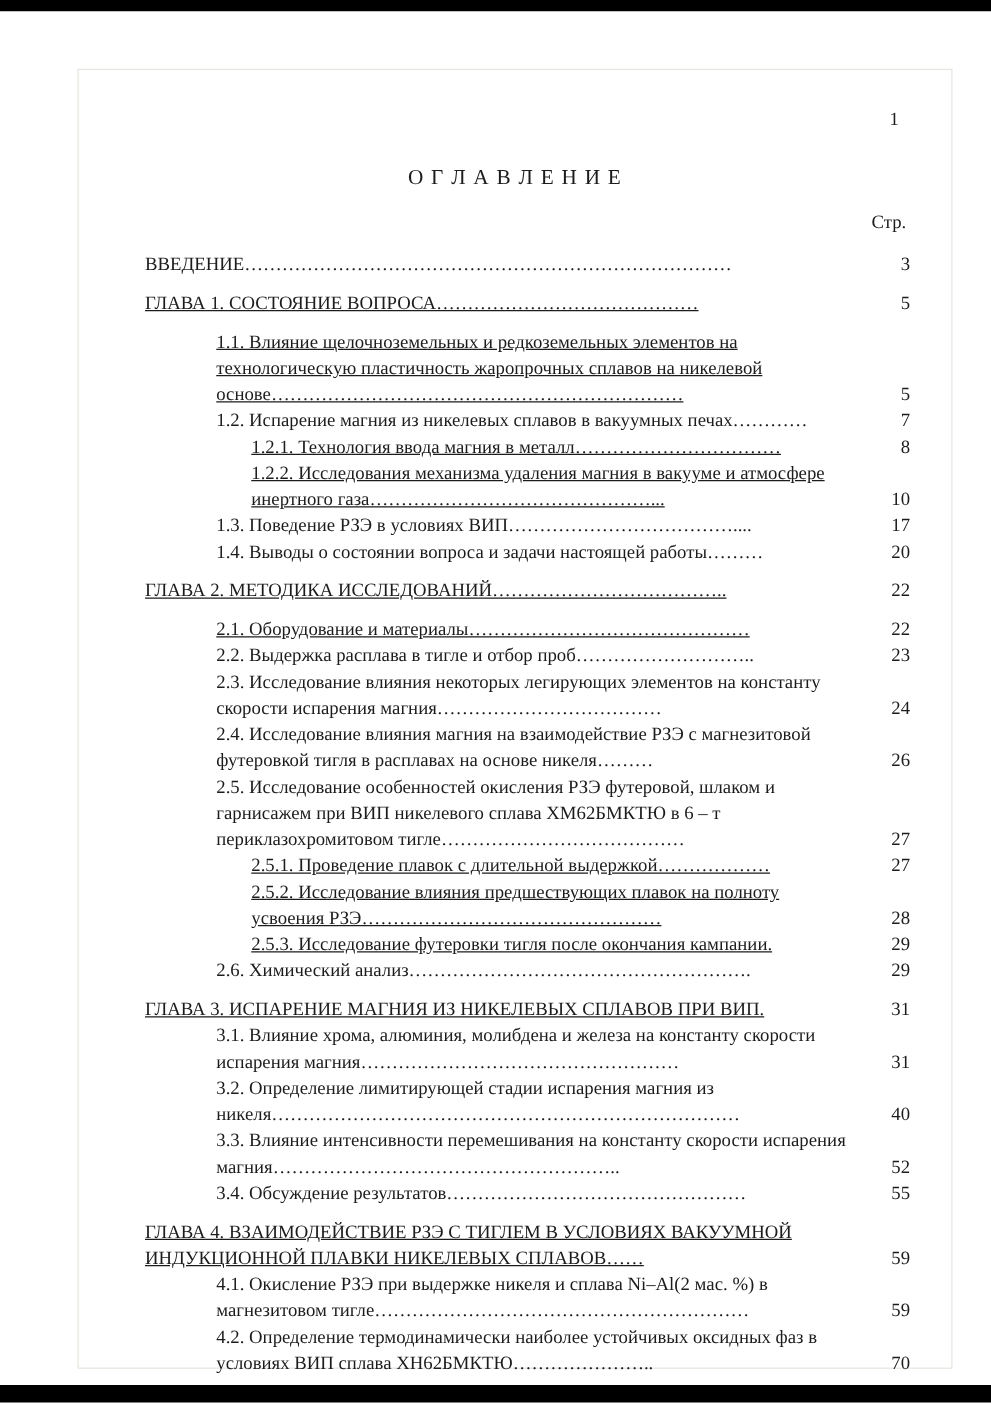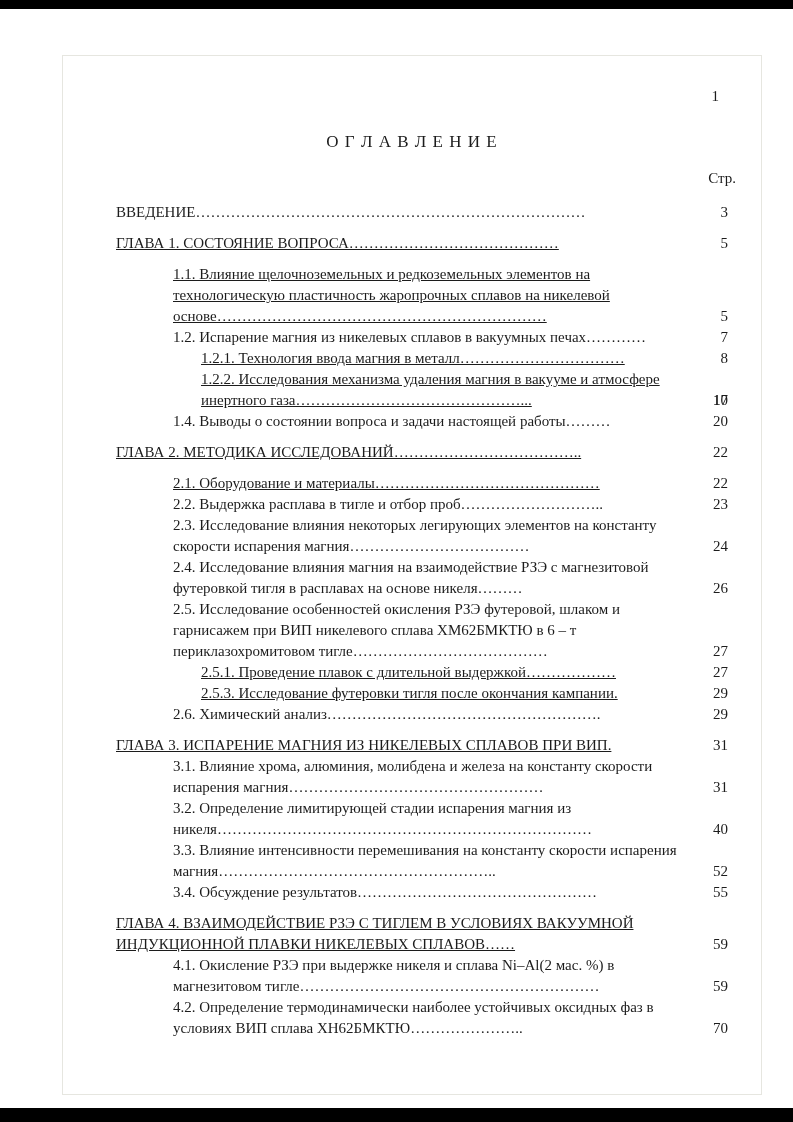--- a/index.html
+++ b/index.html
@@ -47,21 +47,21 @@
     width: 100%;
     text-align: center;
     font-size: 17px;
     font-weight: normal;
     letter-spacing: 1px;
     margin: 0;
   }
   .page-col-header {
     position: absolute;
     top: 114px;
-    right: 25px;
+    right: 36px;
     font-size: 15px;
   }
   .toc {
     position: absolute;
     top: 146px;
     left: 53px;
     width: 612px;
     font-size: 15px;
     line-height: 21px;
   }
@@ -112,20 +112,21 @@
   </div>
       <div class="toc-row lvl2">
     <span class="toc-text">1.2.1. Технология ввода магния в металл……………………………</span>
     <span class="toc-page">8</span>
   </div>
       <div class="toc-row lvl2">
     <span class="toc-text">1.2.2. Исследования механизма удаления магния в вакууме и атмосфере инертного газа………………………………………...</span>
     <span class="toc-page">10</span>
   </div>
       <div class="toc-row lvl1">
+    <span class="toc-text">1.3. Поведение РЗЭ в условиях ВИП………………………………....</span>
     <span class="toc-page">17</span>
   </div>
       <div class="toc-row lvl1">
     <span class="toc-text">1.4. Выводы о состоянии вопроса и задачи настоящей работы………</span>
     <span class="toc-page">20</span>
   </div>
       <div class="toc-row lvl0 gap">
     <span class="toc-text">ГЛАВА 2. МЕТОДИКА ИССЛЕДОВАНИЙ………………………………..</span>
     <span class="toc-page">22</span>
   </div>
@@ -147,20 +148,24 @@
   </div>
       <div class="toc-row lvl1">
     <span class="toc-text">2.5. Исследование особенностей окисления РЗЭ футеровой, шлаком и гарнисажем при ВИП никелевого сплава ХМ62БМКТЮ в 6 – т периклазохромитовом тигле…………………………………</span>
     <span class="toc-page">27</span>
   </div>
       <div class="toc-row lvl2">
     <span class="toc-text">2.5.1. Проведение плавок с длительной выдержкой………………</span>
     <span class="toc-page">27</span>
   </div>
       <div class="toc-row lvl2">
+    <span class="toc-text">2.5.2. Исследование влияния предшествующих плавок на полноту усвоения  РЗЭ…………………………………………</span>
+    <span class="toc-page">28</span>
+  </div>
+      <div class="toc-row lvl2">
     <span class="toc-text">2.5.3. Исследование футеровки тигля после окончания кампании.</span>
     <span class="toc-page">29</span>
   </div>
       <div class="toc-row lvl1">
     <span class="toc-text">2.6. Химический анализ……………………………………………….</span>
     <span class="toc-page">29</span>
   </div>
       <div class="toc-row lvl0 gap">
     <span class="toc-text">ГЛАВА 3. ИСПАРЕНИЕ МАГНИЯ ИЗ НИКЕЛЕВЫХ СПЛАВОВ ПРИ ВИП.</span>
     <span class="toc-page">31</span>

